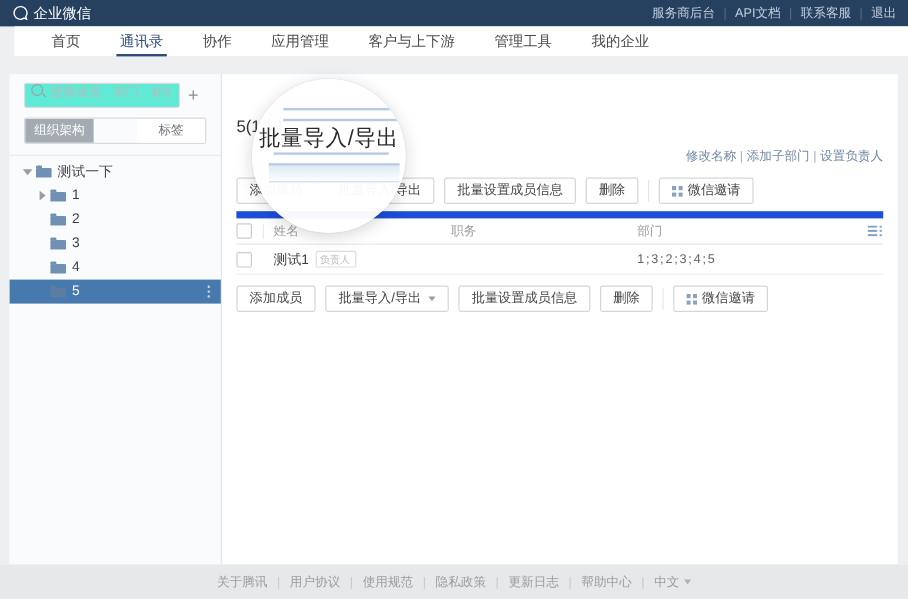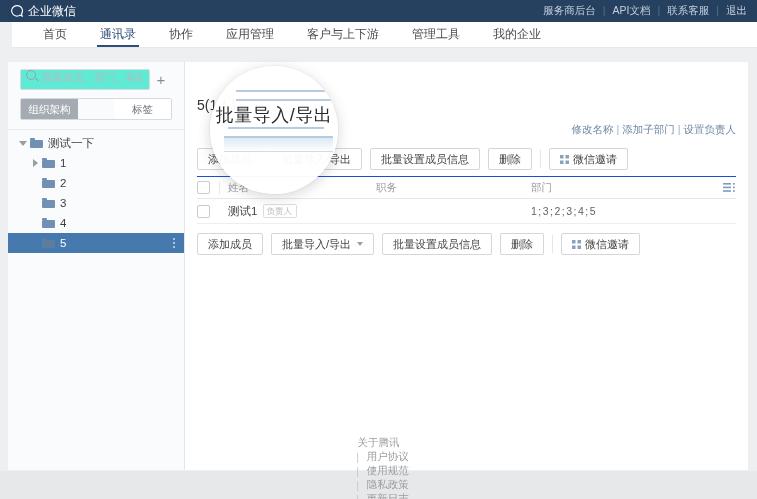--- a/index.html
+++ b/index.html
@@ -71,21 +71,21 @@
   .hlink + .hlink::before{content:"|";color:#9db0c6;margin:0 3px;}
   .toolbar{display:flex;align-items:center;gap:8px;margin-top:11px;}
   .btn{height:22px;line-height:20px;box-sizing:border-box;border:1px solid #d4d6d9;border-radius:2px;
     background:#fff;font-size:11px;color:#454545;padding:0 10px;cursor:pointer;display:flex;
     align-items:center;gap:4px;white-space:nowrap;font-family:inherit;}
   .tb-divider{width:1px;height:18px;background:#e4e6e9;}
   .dd-caret{width:0;height:0;border-left:3.5px solid transparent;border-right:3.5px solid transparent;
     border-top:4px solid #9aa0a6;margin-left:2px;}
   .grid-icon{display:block;}
   
-  .thead{display:flex;align-items:center;height:21px;margin-top:6px;border-top:1px solid #1d4ed8;
+  .thead{display:flex;align-items:center;height:21px;margin-top:6px;border-top:6px solid #1d4ed8;
     border-bottom:1px solid #e3e9f0;font-size:10.5px;color:#9a9da1;}
   .trow{display:flex;align-items:center;height:24px;border-bottom:1px solid #eceef0;font-size:11.5px;color:#3c3e42;}
   .col-check{width:22px;flex:none;display:flex;align-items:center;}
   .cb{width:11px;height:11px;border:1px solid #c9ccd0;border-radius:2px;background:#fff;cursor:pointer;}
   .col-sep{width:1px;height:12px;background:#e6e8ea;margin-right:8px;}
   .col-name{width:148px;flex:none;display:flex;align-items:center;}
   .col-title{width:155px;flex:none;}
   .col-dept{flex:1;}
   .col-icon{width:30px;flex:none;display:flex;justify-content:flex-end;cursor:pointer;}
   .tag{display:inline-block;margin-left:6px;border:1px solid #ddd;border-radius:2px;height:12px;
@@ -98,21 +98,21 @@
     overflow:hidden;z-index:6;}
   .mband1{position:absolute;top:24px;left:26px;right:6px;height:7px;background:#fff;
     border-top:2px solid #b7cbe0;border-bottom:2px solid #b7cbe0;}
   .mtext{position:absolute;top:37px;left:0;right:0;text-align:center;font-size:18px;color:#2a2a2a;
     letter-spacing:0.5px;white-space:nowrap;}
   .mline{position:absolute;top:61px;left:18px;right:14px;height:2px;background:#b7cbe0;}
   .mband2{position:absolute;top:70px;left:14px;right:5px;height:13px;border-top:2px solid #b7cbe0;
     border-bottom:1px solid #cddcec;background:linear-gradient(#dde9f4,rgba(255,255,255,0.15));}
   
   .footer{position:absolute;left:0;top:471px;width:757px;height:28px;background:#e7e8ea;
-    display:flex;align-items:center;justify-content:center;flex-direction:column;}
+    display:flex;align-items:center;justify-content:center;}
   .flink{font-size:10.5px;color:#9a9da1;cursor:pointer;display:flex;align-items:center;}
   .flink + .flink::before{content:"|";color:#c6c8ca;margin:0 8px;}
   .f-caret{width:0;height:0;border-left:3px solid transparent;border-right:3px solid transparent;
     border-top:4px solid #b0b3b6;margin-left:4px;}
 </style>
 </head>
 <body>
 
 <div class="topbar">
   <div class="brand">

